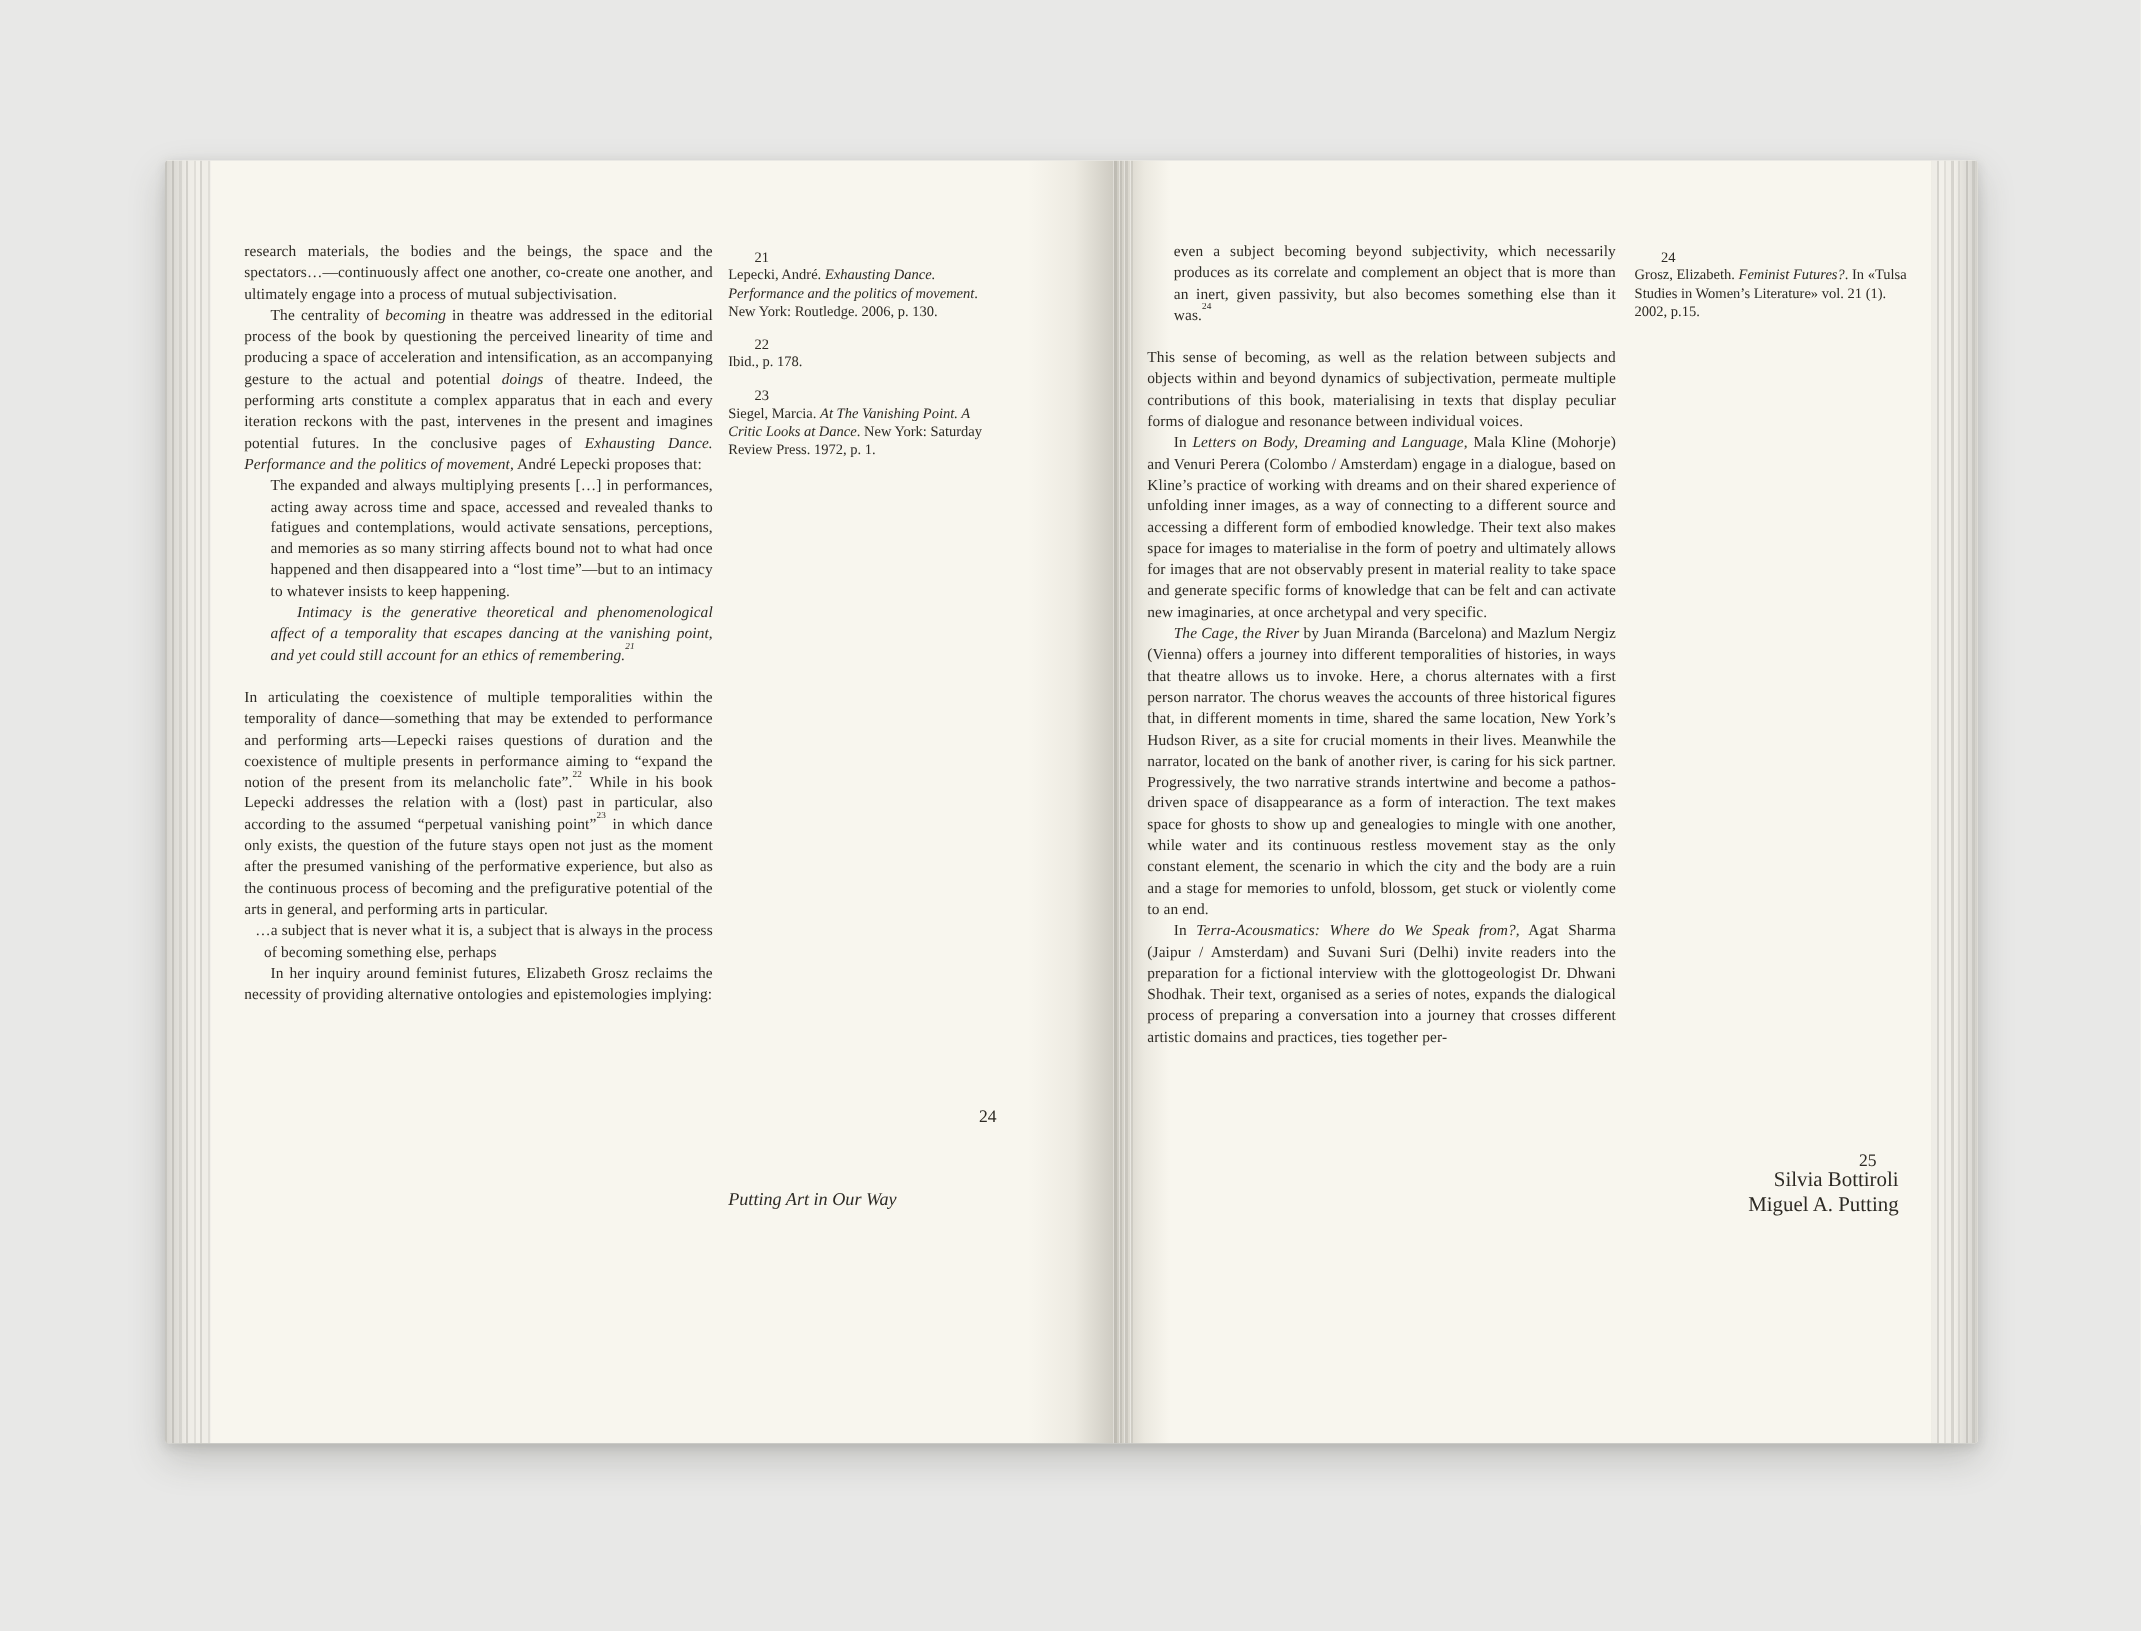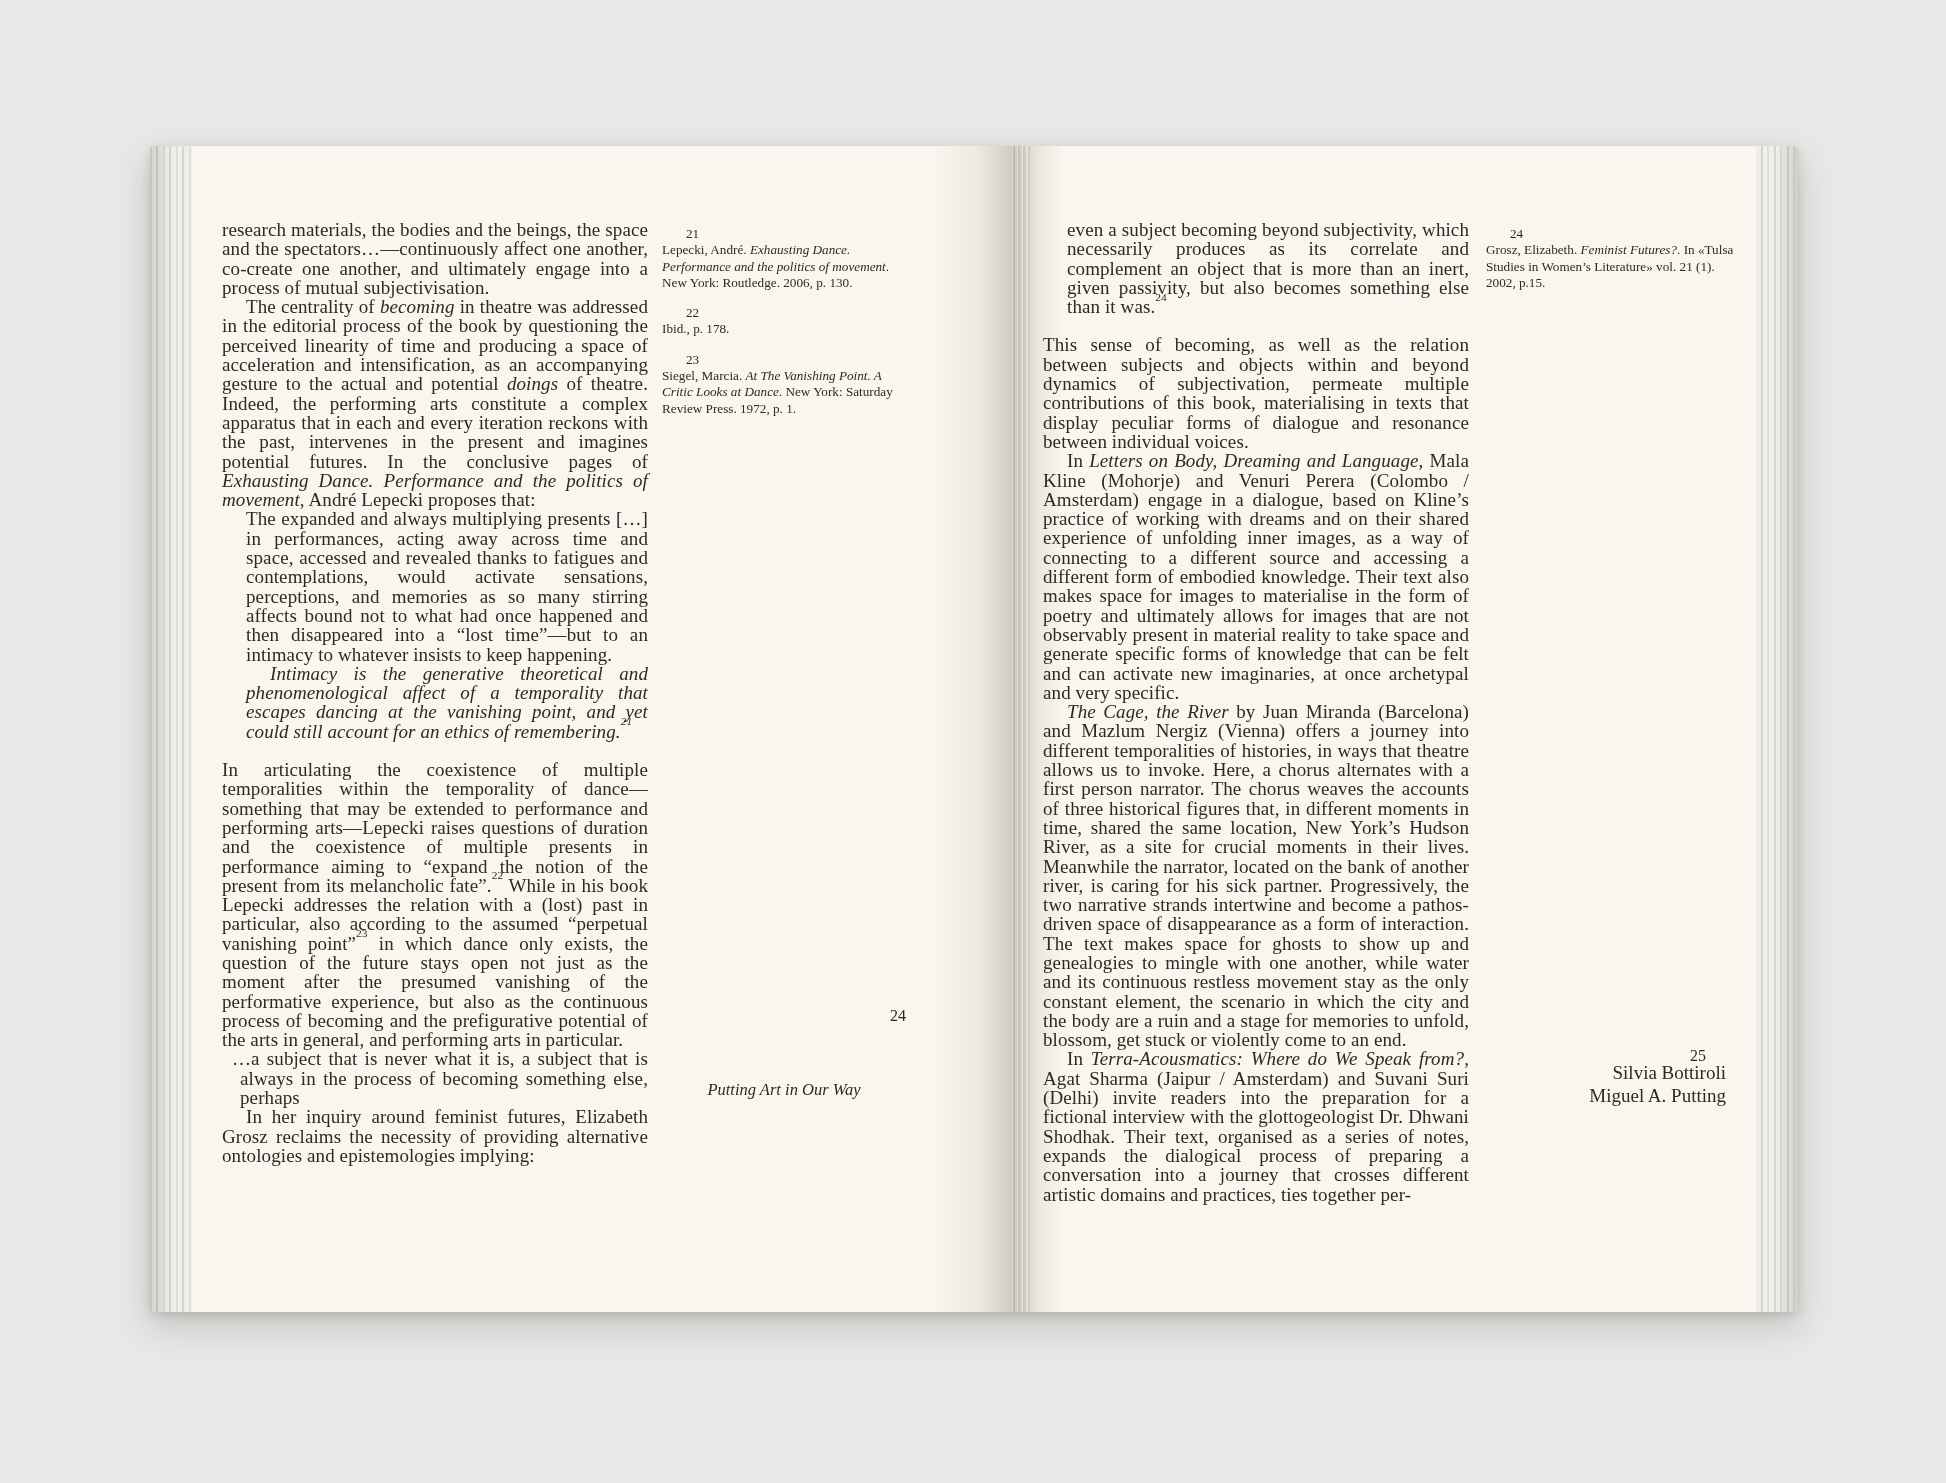--- a/index.html
+++ b/index.html
@@ -36,21 +36,21 @@
   .gutter-shade{position:absolute;top:0;bottom:0;pointer-events:none;}
   .gutter-left{right:0;width:78px;
     background:linear-gradient(90deg, rgba(88,78,60,0) 0%, rgba(88,78,60,.07) 55%, rgba(58,52,40,.22) 100%);}
   .gutter-right{left:0;width:52px;
     background:linear-gradient(90deg, rgba(58,52,40,.24) 0%, rgba(88,78,60,.08) 55%, rgba(88,78,60,0) 100%);}
   .gutter-lines{position:absolute;left:0;top:0;bottom:0;width:18px;
     background:repeating-linear-gradient(90deg, rgba(255,255,255,.35) 0 1px, rgba(0,0,0,.07) 1px 3px, rgba(0,0,0,0) 3px 5px);}
 
   .main-col{
     position:absolute;top:74px;width:426px;
-    font-size:19px;line-height:19.3px;text-align:justify;
+    font-size:14px;line-height:19.3px;text-align:justify;
     letter-spacing:.1px;
   }
   .page-left .main-col{left:30px;}
   .page-right .main-col{left:31px;}
   .para{margin:0;}
   .p-indent{text-indent:24px;}
   .p-quote{margin-left:24px;}
   .p-qindent{text-indent:24px;font-style:italic;}
   .p-qhang{margin-left:18px;text-indent:-8px;}
   .p-gap{margin-top:19px;}
@@ -67,21 +67,21 @@
   .fn-num{text-indent:24px;}
 
   .pagenum{
     position:absolute;top:860px;font-size:16px;line-height:20px;text-align:right;
   }
   .page-left .pagenum{left:470px;width:244px;}
   .page-right .pagenum{left:444px;width:250px;margin-top:40px;}
 
   .running-footer{
     position:absolute;top:934px;left:470px;width:244px;
-    font-size:16.5px;font-style:italic;text-align:center;line-height:20px;
+    font-size:16.5px;font-style:italic;text-align:left;line-height:20px;
   }
   .authors{
     position:absolute;top:915px;left:414px;width:300px;
     font-size:19px;line-height:23px;text-align:right;
   }
 </style>
 </head>
 <body>
 
 <div class="book">

